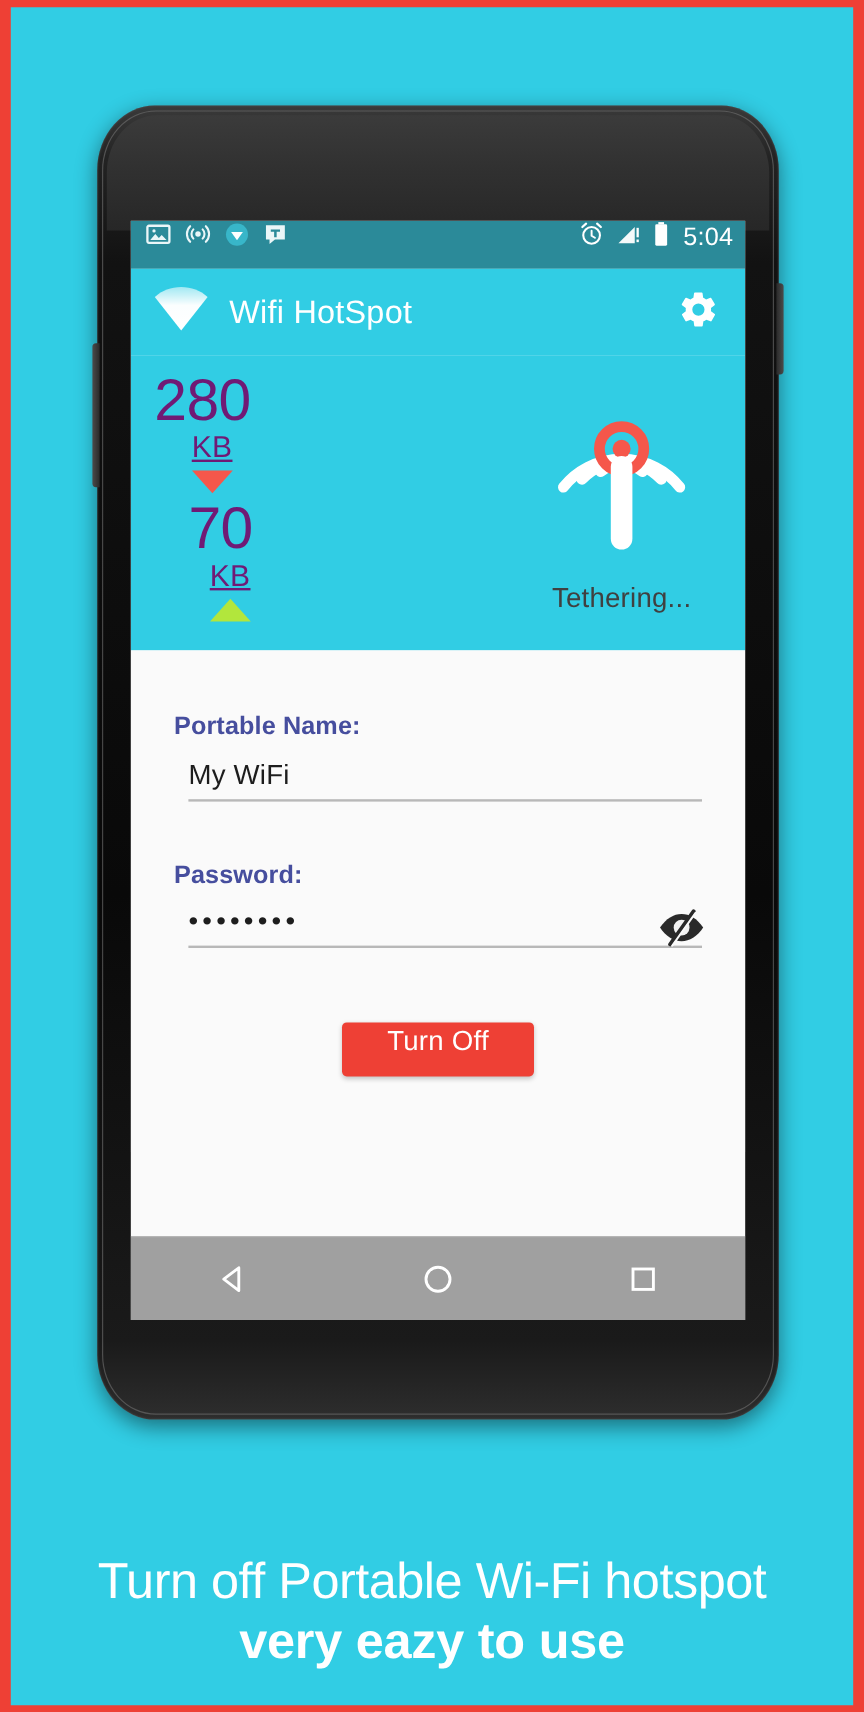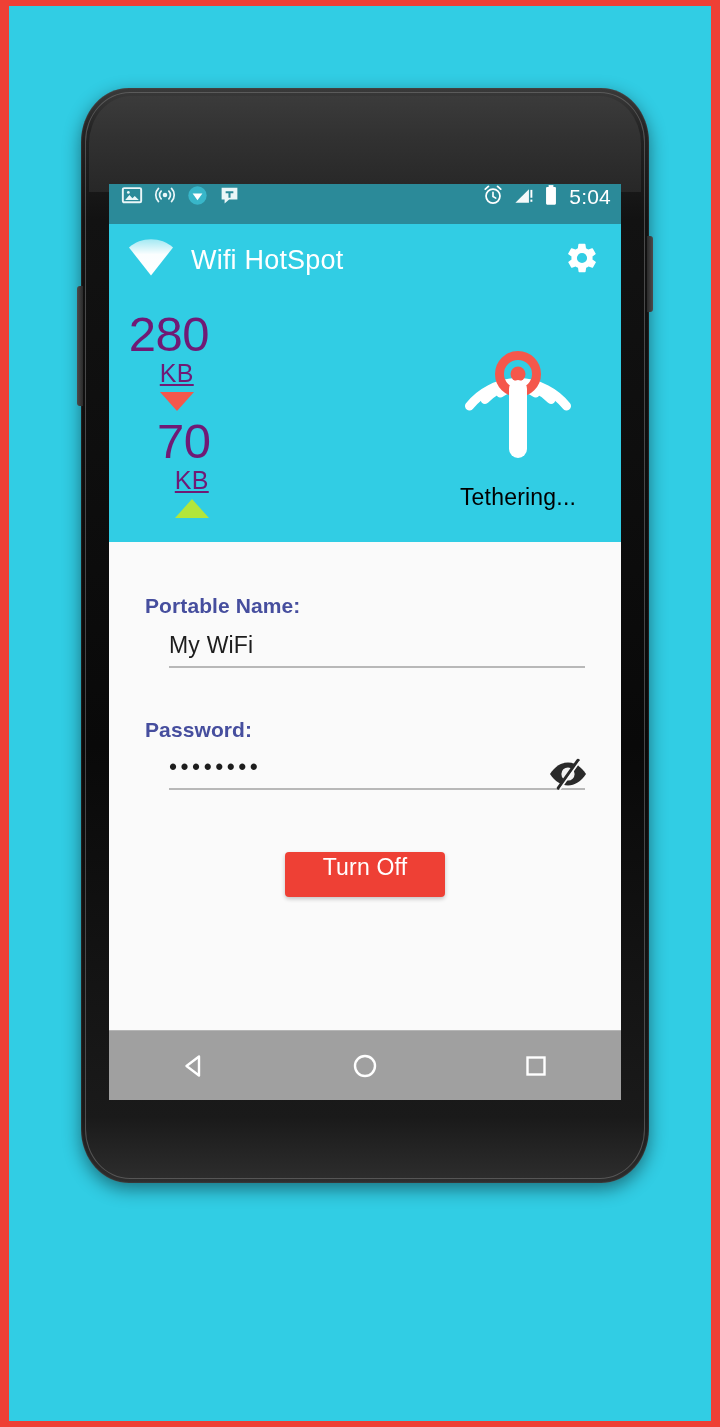--- a/index.html
+++ b/index.html
@@ -177,21 +177,21 @@
   }
 
   #broadcast {
     position: absolute;
     right: 28px;
     top: 6px;
     width: 150px;
     text-align: center;
   }
   #tether-label {
-    color: #000000;
+    color: #404040;
     font-size: 23px;
     font-weight: 300;
     margin-top: 2px;
     letter-spacing: 0.2px;
   }
 
   
   #form {
     background: #fafafa;
     padding: 52px 0 0 0;
@@ -200,21 +200,21 @@
   }
   .field { padding: 0 36px; }
   .field-label {
     color: #464E9E;
     font-size: 21px;
     font-weight: 700;
     letter-spacing: 0.1px;
   }
   .field-line {
     margin-top: 14px;
-    margin-left: 24px;
+    margin-left: 12px;
     border-bottom: 2px solid #b8b8b8;
     padding-bottom: 7px;
     position: relative;
     display: flex;
     align-items: flex-start;
   }
   .field-value {
     font-size: 23px;
     color: #1d1d1d;
     font-weight: 400;
@@ -453,14 +453,18 @@
         <span class="nav-btn">
           <svg width="32" height="32" viewBox="0 0 32 32">
             <rect x="7.5" y="7.5" width="17" height="17" fill="none" stroke="#ffffff" stroke-width="2.4"></rect>
           </svg>
         </span>
       </div>
 
     </div>
   </div>
 
+  <div id="caption">
+    <div id="caption-line1">Turn off Portable Wi-Fi hotspot</div>
+    <div id="caption-line2">very eazy to use</div>
+  </div>
 
 </div>
 
 </body></html>

